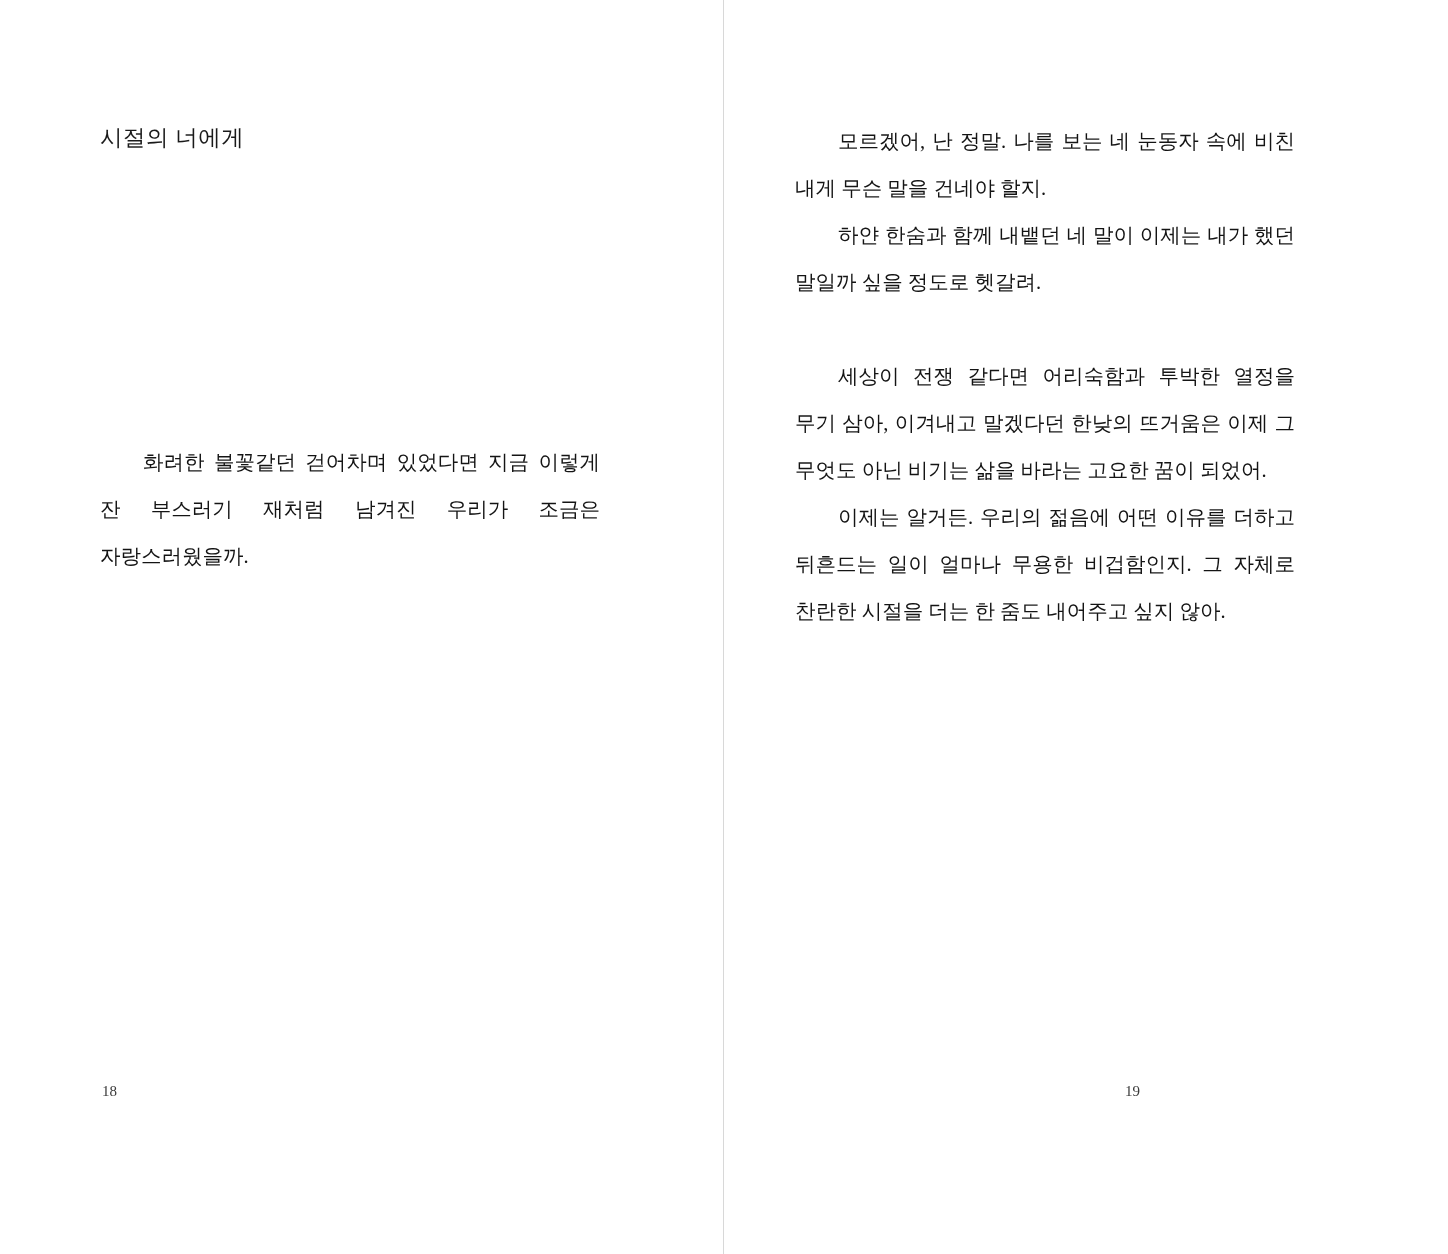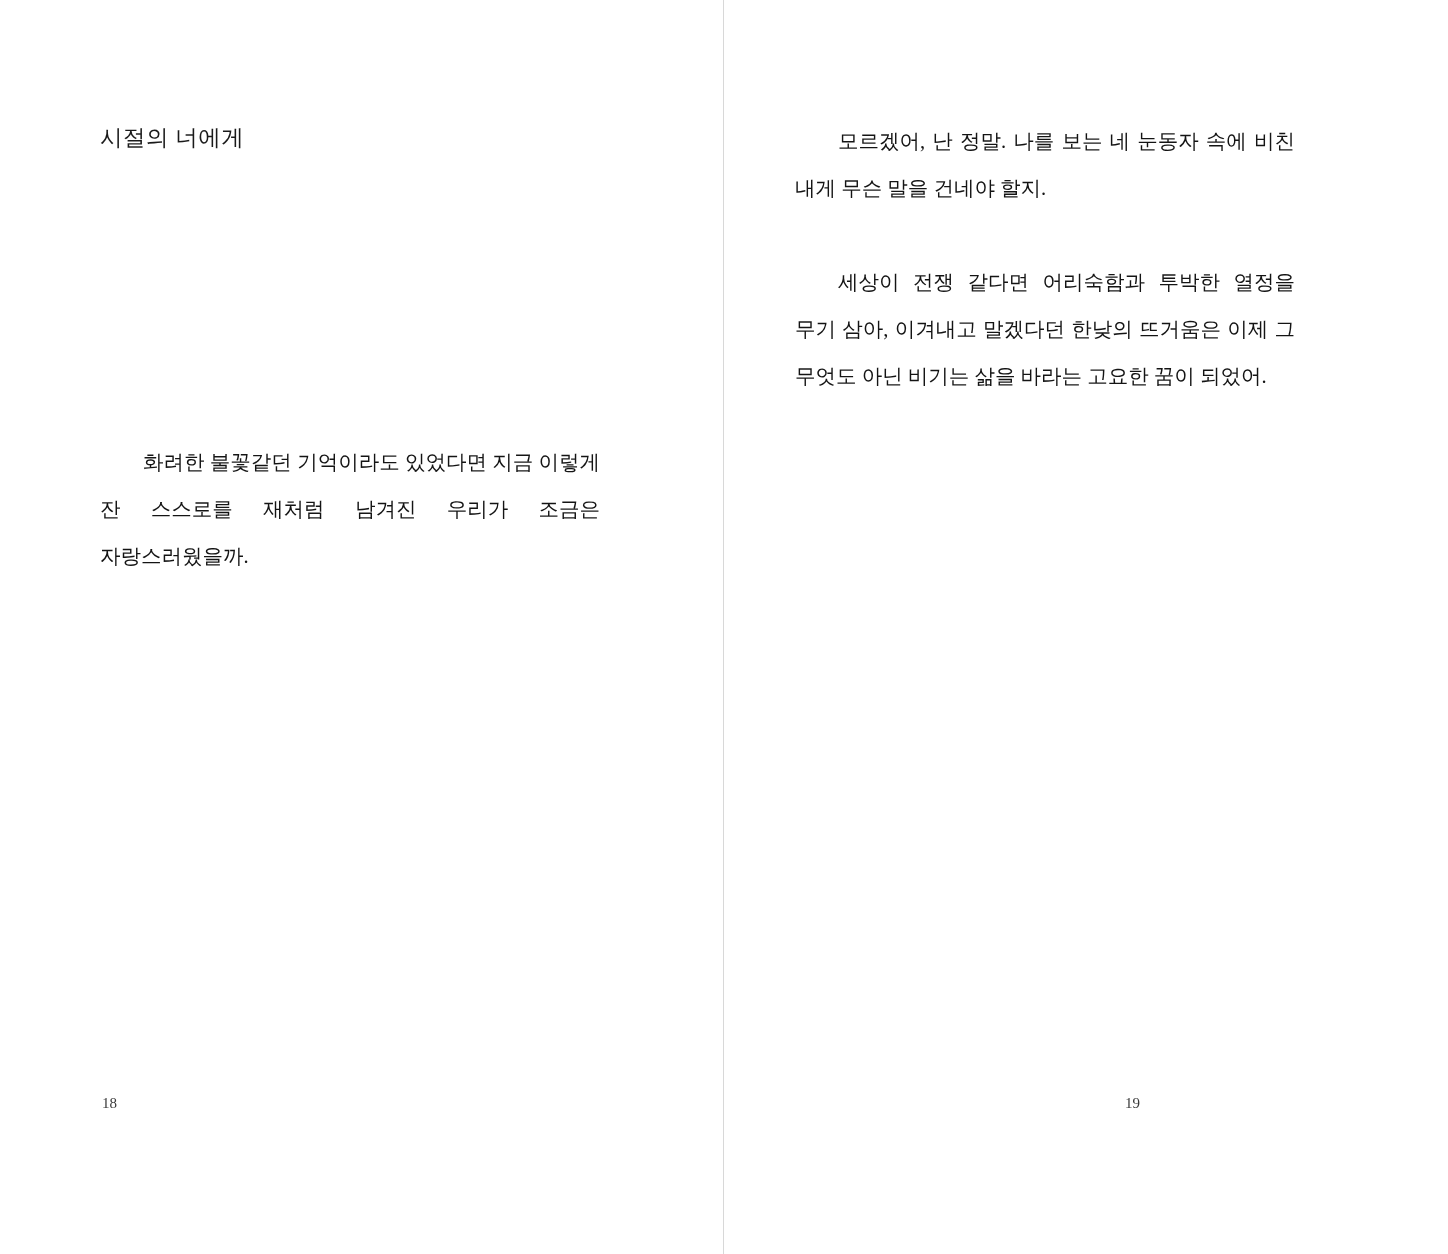--- a/index.html
+++ b/index.html
@@ -80,52 +80,54 @@
     word-break: keep-all;
   }
   p.para.gap {
     margin-top: 47px;
   }
   p.para.tight {
     margin-top: 0;
   }
   .folio {
     position: absolute;
-    bottom: 142px;
+    bottom: 154px;
     font-size: 15px;
     color: #3a3a3a;
     font-family: "Liberation Serif", serif;
   }
   .folio-left {
     left: 102px;
   }
   .folio-right {
     right: 100px;
   }
 </style>
 </head>
 <body>
 
 <div class="book">
 
   <div class="page page-left">
     <div class="content-left">
       <h1 class="chapter-title">시절의 너에게</h1>
       <div class="body-block left-start">
-        <p class="para tight">화려한 불꽃같던 기억이라도 있었다면 지금 이렇게 잔 스스로를 재처럼 남겨진 우리가 조금은 자랑스러웠을까.</p>
+        <p class="para tight">화려한 불꽃같던 걷어차며 있었다면 지금 이렇게 잔 부스러기 재처럼 남겨진 우리가 조금은 자랑스러웠을까.</p>
       </div>
     </div>
     <div class="folio folio-left">18</div>
   </div>
 
   <div class="spine"></div>
 
   <div class="page page-right">
     <div class="content-right">
       <div class="body-block right-start">
         <p class="para">모르겠어, 난 정말.  나를 보는 네 눈동자 속에 비친 내게 무슨 말을 건네야 할지.</p>
+        <p class="para tight">하얀 한숨과 함께 내뱉던 네 말이 이제는 내가 했던 말일까 싶을 정도로 헷갈려.</p>
         <p class="para gap">세상이 전쟁 같다면 어리숙함과 투박한 열정을 무기 삼아, 이겨내고 말겠다던 한낮의 뜨거움은 이제 그 무엇도 아닌 비기는 삶을 바라는 고요한 꿈이 되었어.</p>
+        <p class="para tight">이제는 알거든. 우리의 젊음에 어떤 이유를 더하고 뒤흔드는 일이 얼마나 무용한 비겁함인지. 그 자체로 찬란한 시절을 더는 한 줌도 내어주고 싶지 않아.</p>
       </div>
     </div>
     <div class="folio folio-right">19</div>
   </div>
 
 </div>
 
 </body></html>

